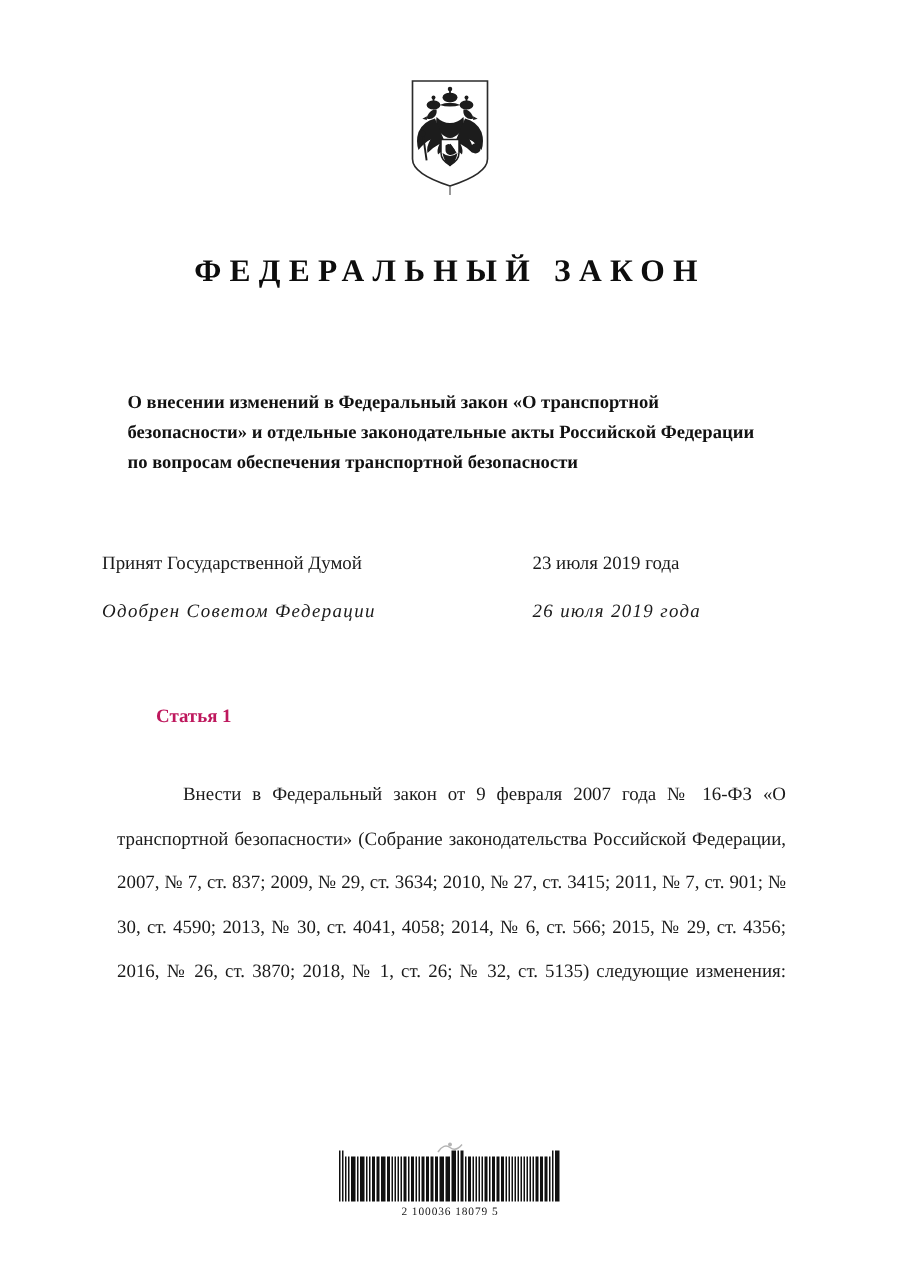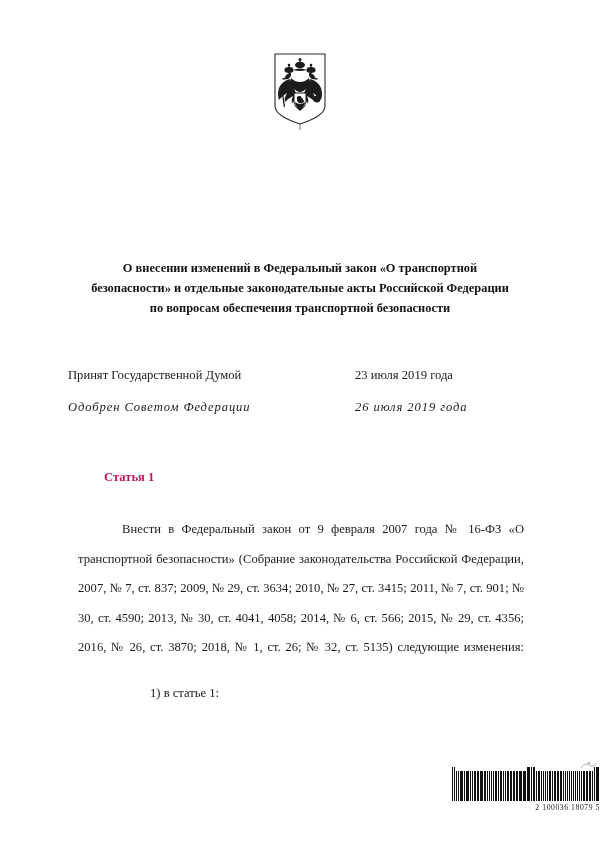--- a/index.html
+++ b/index.html
@@ -56,21 +56,20 @@
     letter-spacing: 5.5px;
     color: #0d0d0d;
   }
 
   
   .subject {
     position: absolute;
     top: 258px;
     left: 85px;
     width: 430px;
-    text-align: center;
     font-size: 12.4px;
     font-weight: bold;
     line-height: 20px;
     color: #121212;
   }
 
   
   .adopt-row {
     position: absolute;
     left: 68px;
@@ -121,21 +120,21 @@
   .body p.item { text-indent: 72px; }
 
   
   .barcode-wrap {
     position: absolute;
     top: 760px;
     left: 0;
     width: 600px;
     display: flex;
     flex-direction: column;
-    align-items: flex-end;
+    align-items: center;
   }
   .barcode-mark {
     width: 22px;
     height: 10px;
     margin-bottom: 1px;
     opacity: 0.55;
   }
   .barcode-bars {
     display: flex;
     align-items: flex-end;
@@ -203,35 +202,35 @@
           <path d="M30 45 q2 -2 4 0 q2 2 3 5 q-3 2 -5 1 q-2 -1 -2 -3 Z"></path>
           <path d="M33 44 l4 6" stroke="#1c1c1c" stroke-width="0.9"></path>
 
           <path d="M28 50 q5 4 10 0 q-1 6 -5 9 q-4 -3 -5 -9 Z"></path>
         </g>
       </svg>
     </div>
   </div>
 
 
+  <div class="lawtype">ФЕДЕРАЛЬНЫЙ ЗАКОН</div>
 
   <div class="subject">О внесении изменений в Федеральный закон «О транспортной безопасности» и отдельные законодательные акты Российской Федерации по вопросам обеспечения транспортной безопасности</div>
 
   <div class="adopt-row r1">
     <span class="label">Принят Государственной Думой</span><span class="date">23 июля 2019 года</span>
   </div>
   <div class="adopt-row r2">
     <span class="label">Одобрен Советом Федерации</span><span class="date">26 июля 2019 года</span>
   </div>
 
   <div class="article-heading">Статья 1</div>
 
   <div class="body">
     <p class="indent-first justified">Внести в Федеральный закон от 9 февраля 2007 года № 16-ФЗ «О транспортной безопасности» (Собрание законодательства Российской Федерации, 2007, № 7, ст. 837; 2009, № 29, ст. 3634; 2010, № 27, ст. 3415; 2011, № 7, ст. 901; № 30, ст. 4590; 2013, № 30, ст. 4041, 4058; 2014, № 6, ст. 566; 2015, № 29, ст. 4356; 2016, № 26, ст. 3870; 2018, № 1, ст. 26; № 32, ст. 5135) следующие изменения:</p>
-    <p class="item">1) в статье 1:</p>
   </div>
 
   <div class="barcode-wrap">
     <svg class="barcode-mark" viewBox="0 0 22 10">
       <path d="M3 8 q4 -6 8 -3 q4 3 8 -2" stroke="#777" stroke-width="1" fill="none"></path>
       <circle cx="11" cy="3" r="1.3" fill="#777"></circle>
     </svg>
     <div class="barcode-bars" id="bars">
         <i style="width: 1px; height: 34px;"></i>
         <i style="width: 1px; height: 34px;"></i>

